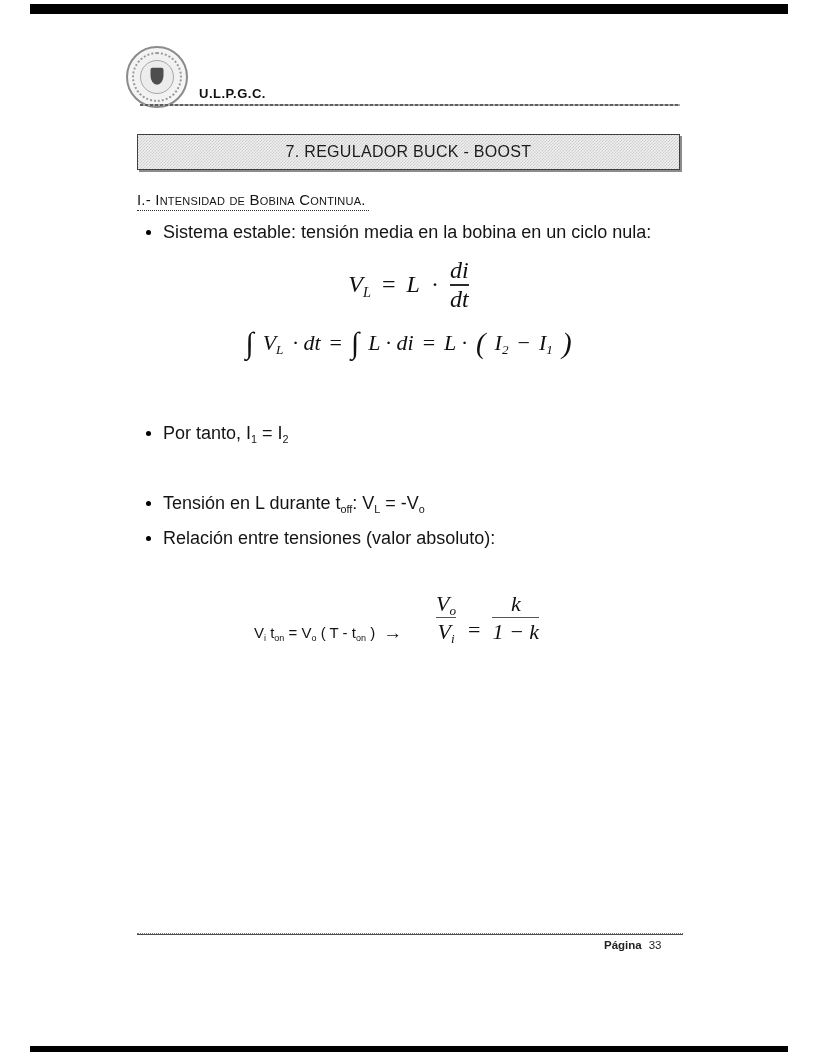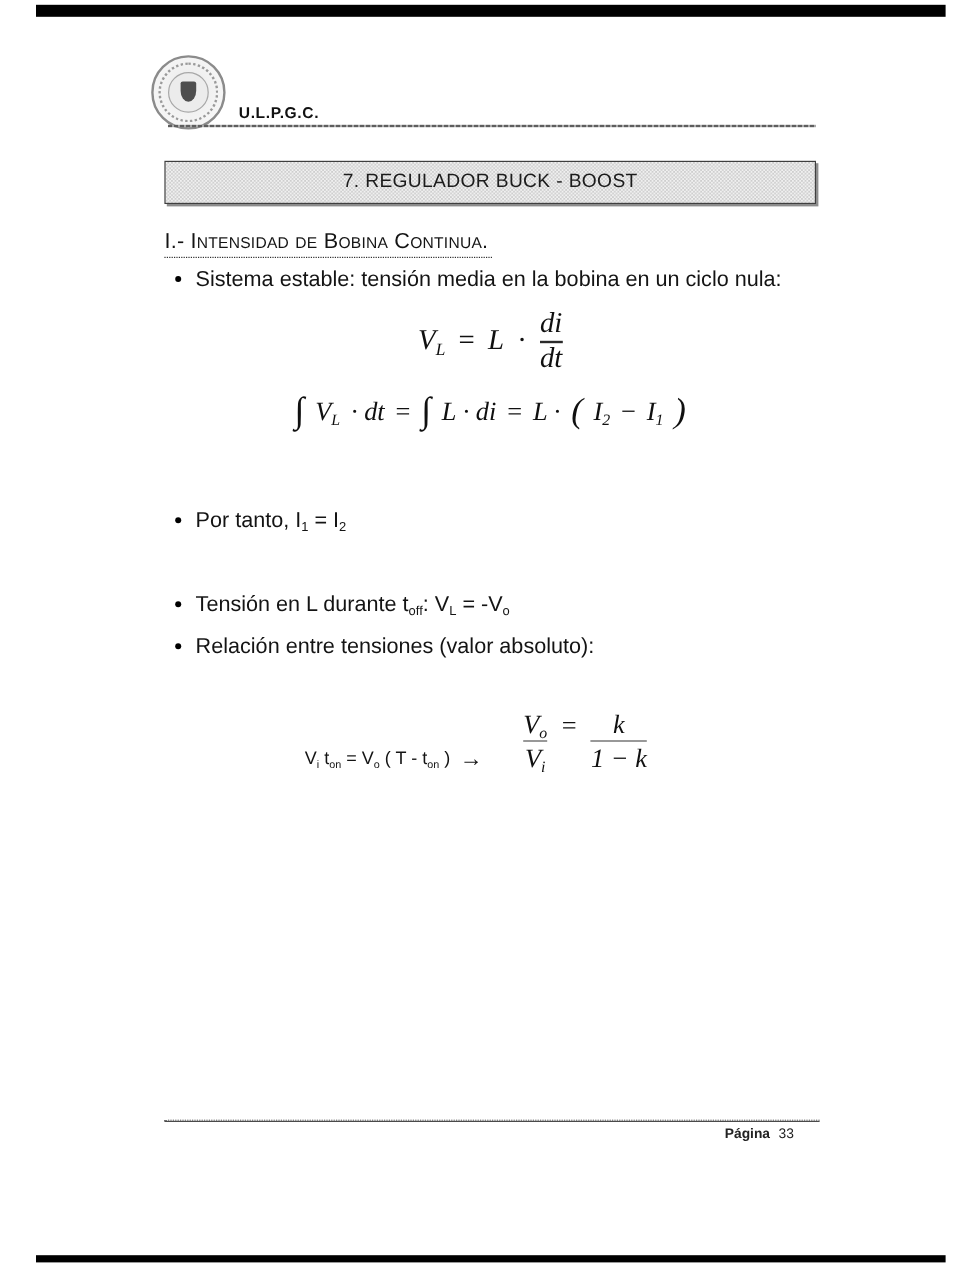--- a/index.html
+++ b/index.html
@@ -27,21 +27,21 @@
 
   .title-box{position:absolute;left:137px;top:118px;width:541px;height:34px;
     border:1px solid #3f3f3f;box-shadow:2px 2px 0 rgba(0,0,0,.45);
     background-image:
       linear-gradient(45deg,#cdcdcd 25%,transparent 25%,transparent 75%,#cdcdcd 75%),
       linear-gradient(45deg,#cdcdcd 25%,#f0f0f0 25%,#f0f0f0 75%,#cdcdcd 75%);
     background-size:3px 3px;background-position:0 0,1.5px 1.5px;
     display:flex;align-items:center;justify-content:center;margin-top:16px;}
   .title-box .title-text{font-size:16px;color:#1c1c1c;letter-spacing:.3px;}
 
-  .section-heading{position:absolute;left:137px;top:191px;font-size:18px;
+  .section-heading{position:absolute;left:137px;top:191px;font-size:15px;
     font-variant:small-caps;letter-spacing:.2px;border-bottom:1px dotted #2f2f2f;padding:0 3px 2px 0;}
 
   .bullet{position:absolute;left:146px;font-size:18px;white-space:nowrap;}
   .bullet .dot{display:inline-block;width:5px;height:5px;border-radius:50%;background:#000;
     vertical-align:middle;margin-right:12px;margin-top:-2px;}
   sub{font-size:.6em;line-height:0;vertical-align:-.33em;}
 
   .math{font-family:Liberation Serif, serif;font-style:italic;color:#101010;}
   .math .rel{font-style:normal;}
   .formula-row{position:absolute;left:0;width:817px;display:flex;justify-content:center;
@@ -49,21 +49,21 @@
   .f1{top:258px;font-size:24px;gap:11px;}
   .f2{top:328px;font-size:22px;gap:9px;}
   .frac{display:inline-flex;flex-direction:column;align-items:center;line-height:1.05;}
   .frac .bar{align-self:stretch;height:1.5px;background:#2a2a2a;margin:1px 0;}
   .intg{font-size:30px;font-style:normal;line-height:1;}
   .paren{font-size:29px;font-weight:300;line-height:1;}
 
   .f3-left{position:absolute;left:254px;top:622px;font-size:15px;white-space:nowrap;}
   .f3-left .arrow{font-weight:bold;font-size:19px;margin-left:8px;vertical-align:-1px;}
   .f3-right{position:absolute;left:436px;top:592px;font-size:22px;display:flex;
-    align-items:flex-start;gap:12px;}
+    align-items:flex-end;gap:12px;}
   .f3-right .frac .bar{background:#555;height:1px;margin:2px 0;}
 
   .footer-rule{position:absolute;left:137px;top:933px;width:546px;height:2px;
     border-top:1px dotted #777;border-bottom:1px solid #4a4a4a;box-sizing:border-box;}
   .footer-left{position:absolute;left:140px;top:939px;font-size:11.5px;font-weight:bold;font-style:italic;color:#161616;}
   .footer-right{position:absolute;left:604px;top:939px;font-size:11.5px;color:#222;}
   .footer-right .lbl{font-weight:bold;margin-right:7px;}
 </style>
 </head>
 <body>

